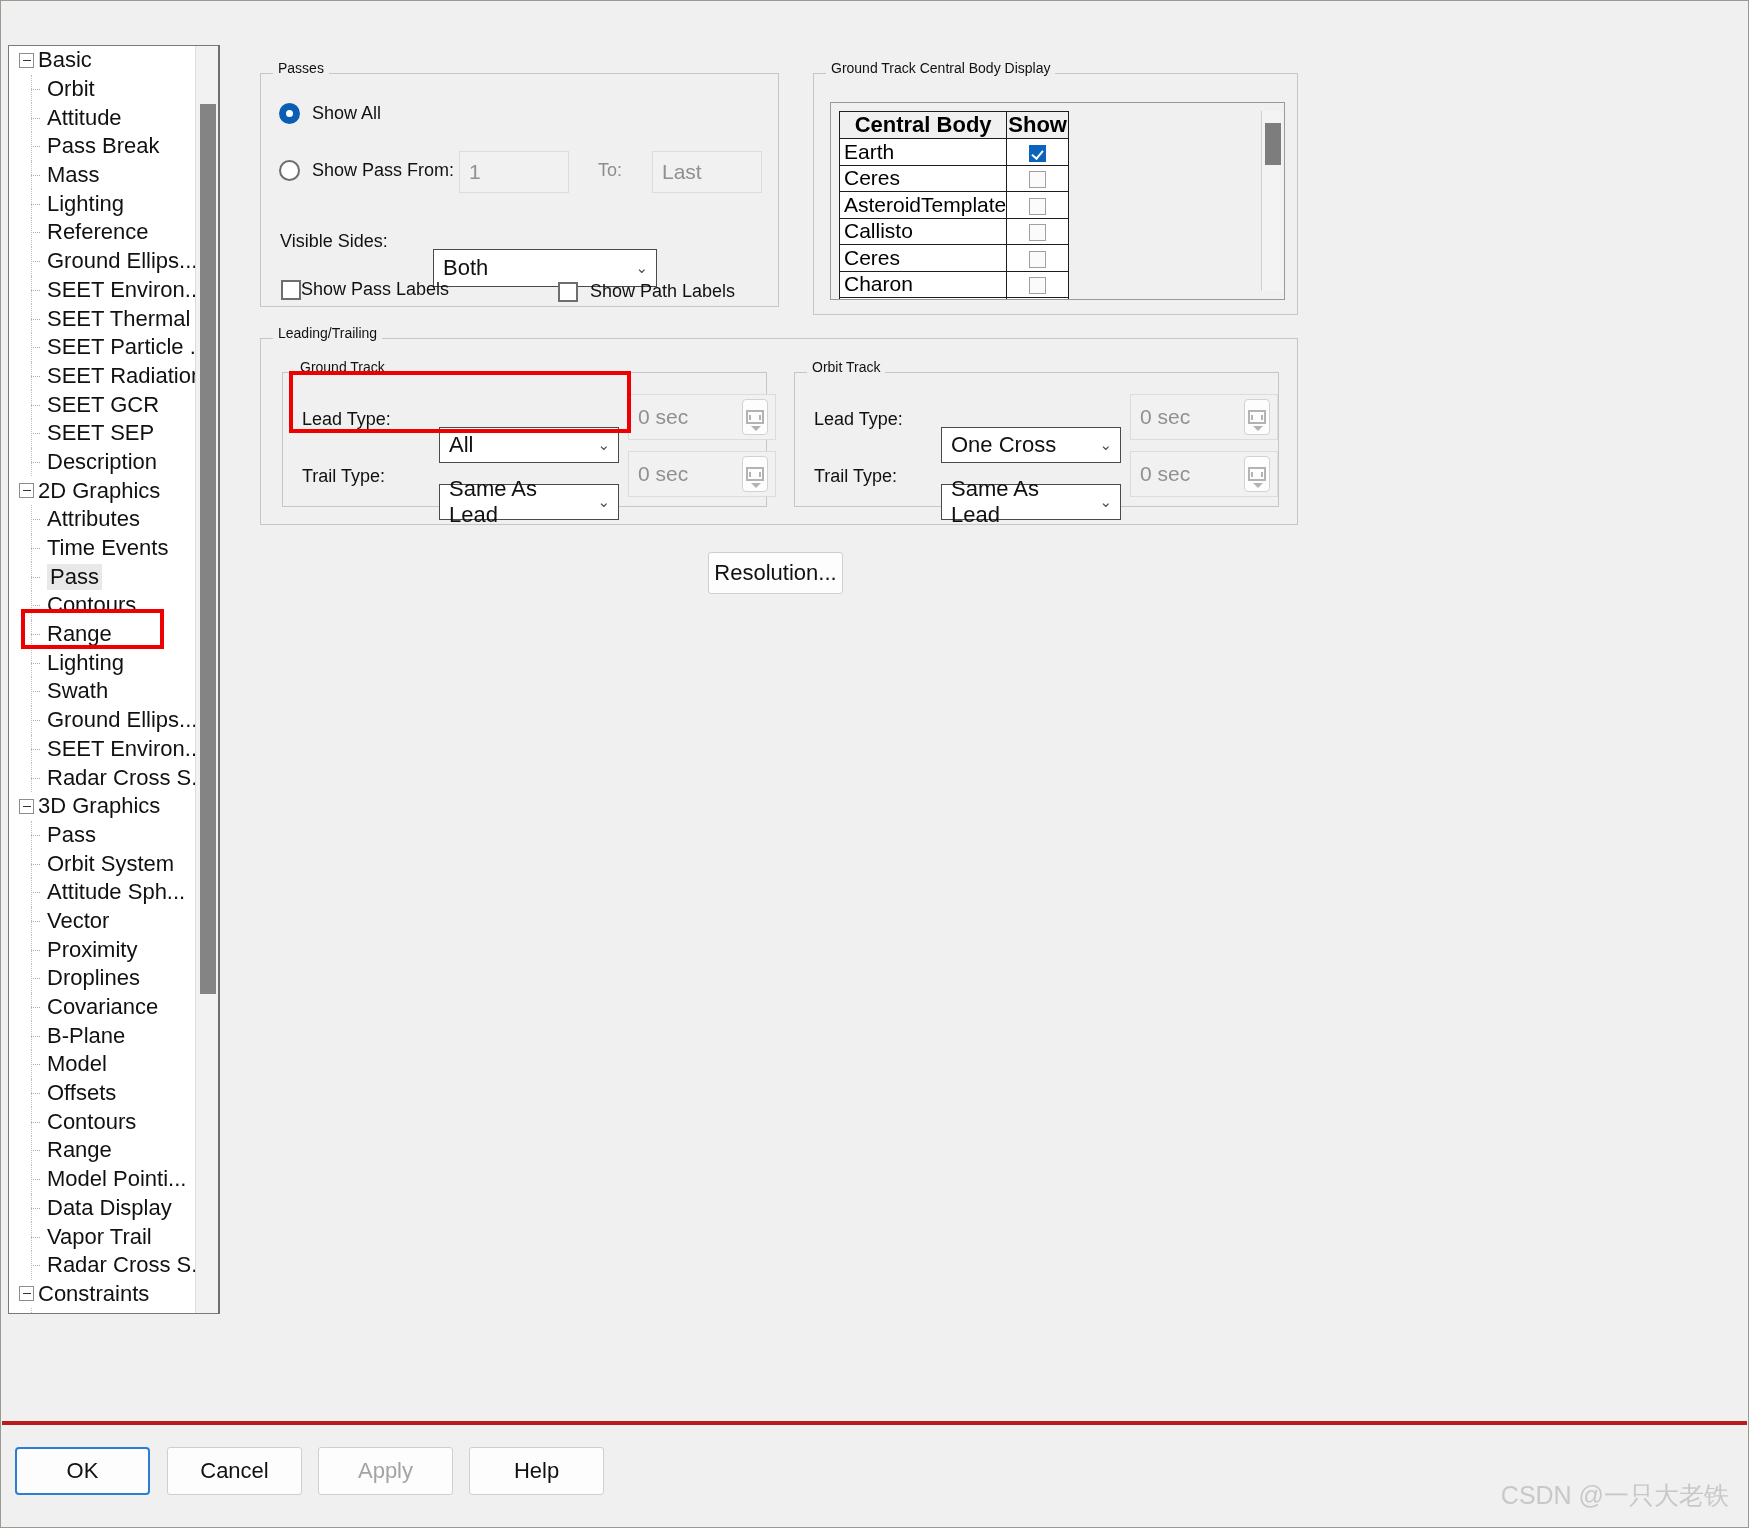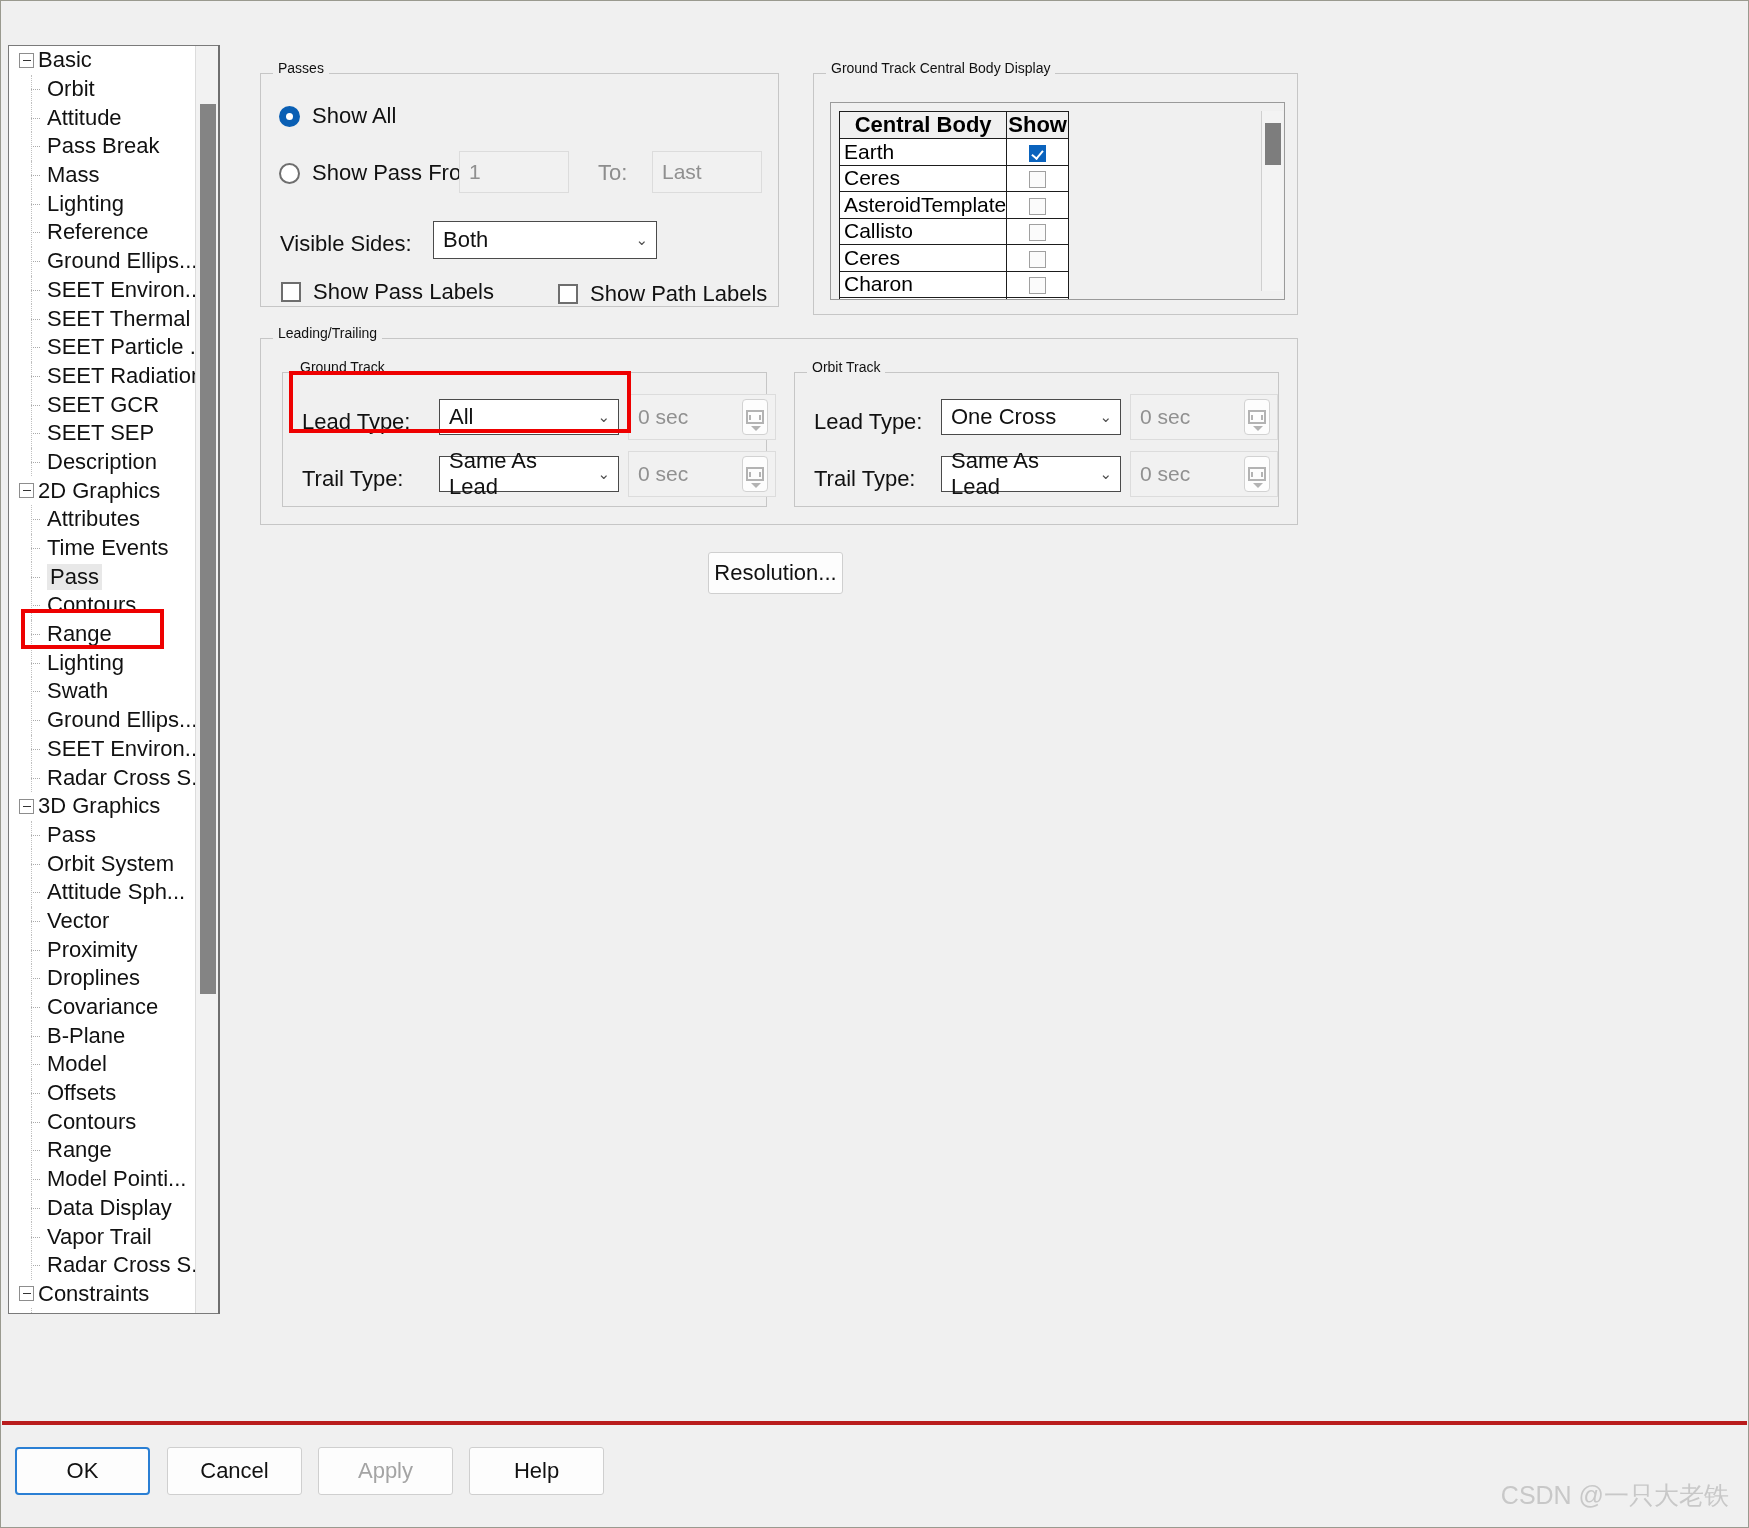--- a/index.html
+++ b/index.html
@@ -197,21 +197,21 @@
   }
   .cbox {
     width: 20px; height: 20px;
     border: 2px solid #6e6e6e;
     background: #fff;
     box-sizing: border-box;
     display: inline-block;
     flex: 0 0 auto;
   }
   .row { display: flex; align-items: center; }
-  .lbl { font-size: 22px; color: #111; white-space: nowrap; }
+  .lbl { font-size: 18px; color: #111; white-space: nowrap; }
 
   
   .textbox {
     background: #f1f1f1;
     border: 1px solid #dcdcdc;
     box-sizing: border-box;
     font-size: 21px;
     color: #909090;
     display: flex;
     align-items: center;
@@ -220,20 +220,21 @@
   .combo {
     background: #ffffff;
     border: 1px solid #4a4a4a;
     box-sizing: border-box;
     font-size: 22px;
     color: #111;
     display: flex;
     align-items: center;
     justify-content: space-between;
     padding: 0 8px 0 9px;
+    margin-top: 28px;
   }
   .combo .chev {
     color: #4c4c4c;
     font-size: 15px;
     margin-left: 8px;
   }
   .spin-btn {
     background: #fdfdfd;
     border: 1px solid #d2d2d2;
     border-radius: 4px;
@@ -560,21 +561,21 @@
     </div>
 
     <div class="lbl" style="position:absolute; left:19px; top:157px;">Visible Sides:</div>
     <div class="combo" style="position:absolute; left:172px; top:147px; width:224px; height:38px;">
       <span>Both</span>
       <span class="chev">⌄</span>
     </div>
 
     <div class="row" style="position:absolute; left:20px; top:205px;">
       <span class="cbox"></span>
-      <span class="lbl" style="margin-left:12px;">Show Pass Labels</span>
+      <span class="lbl" style="">Show Pass Labels</span>
     </div>
     <div class="row" style="position:absolute; left:297px; top:207px;">
       <span class="cbox"></span>
       <span class="lbl" style="margin-left:12px;">Show Path Labels</span>
     </div>
   </div>
 
   <div class="group" style="left:812px; top:72px; width:485px; height:242px;">
     <div class="group-title">Ground Track Central Body Display</div>
     <div class="cb-wrap" style="left:16px; top:28px; right:12px; bottom:14px;">

